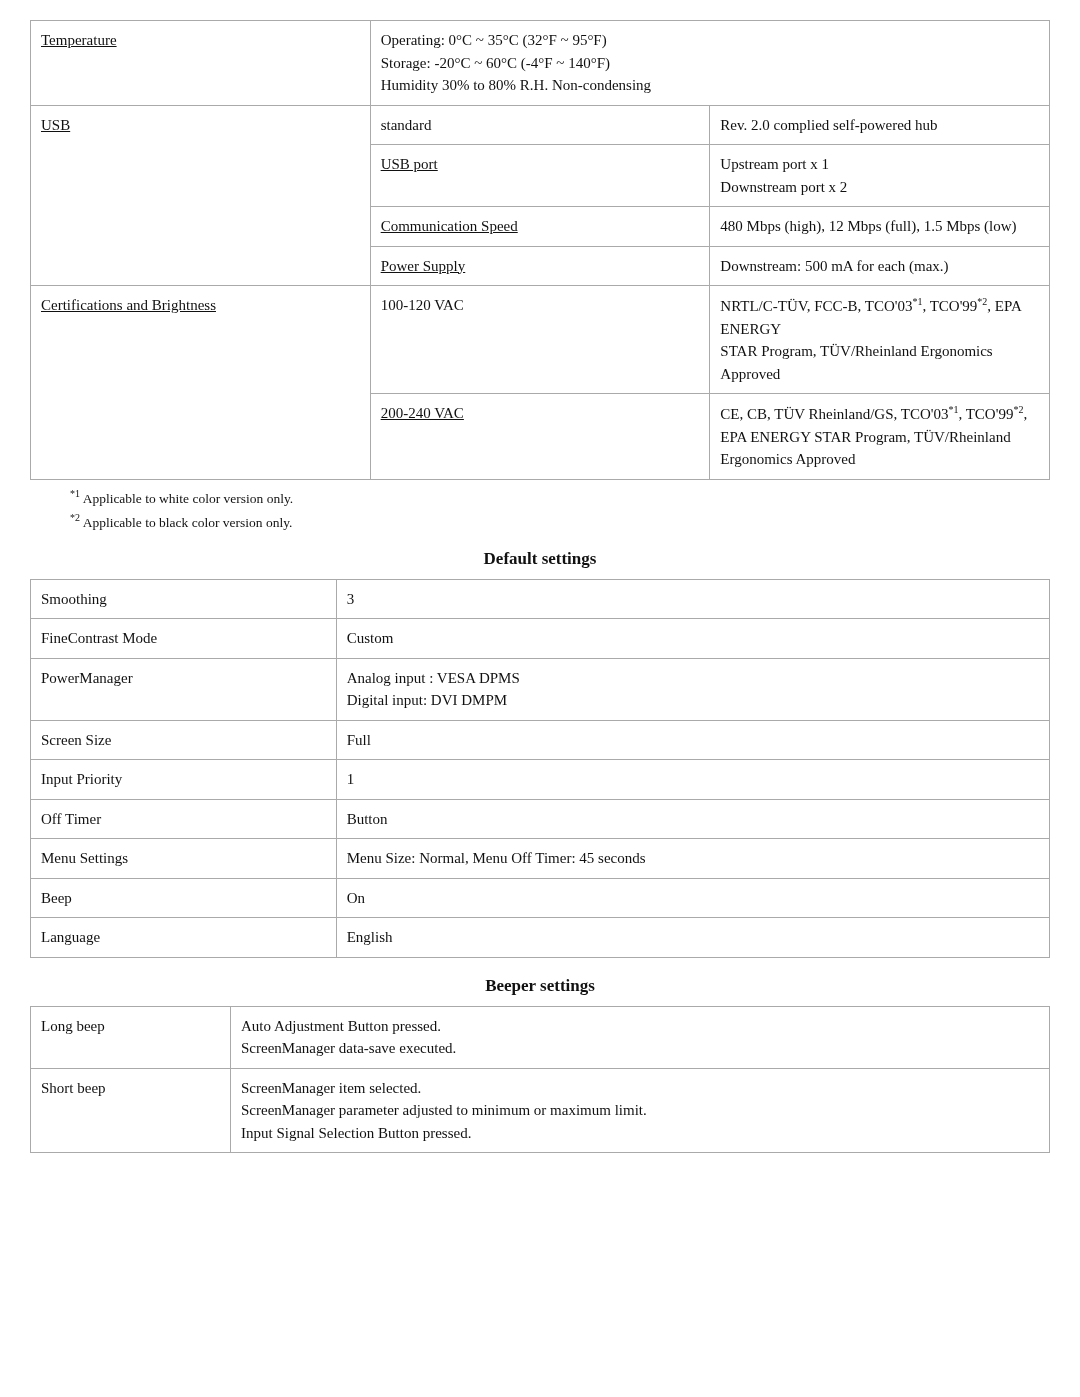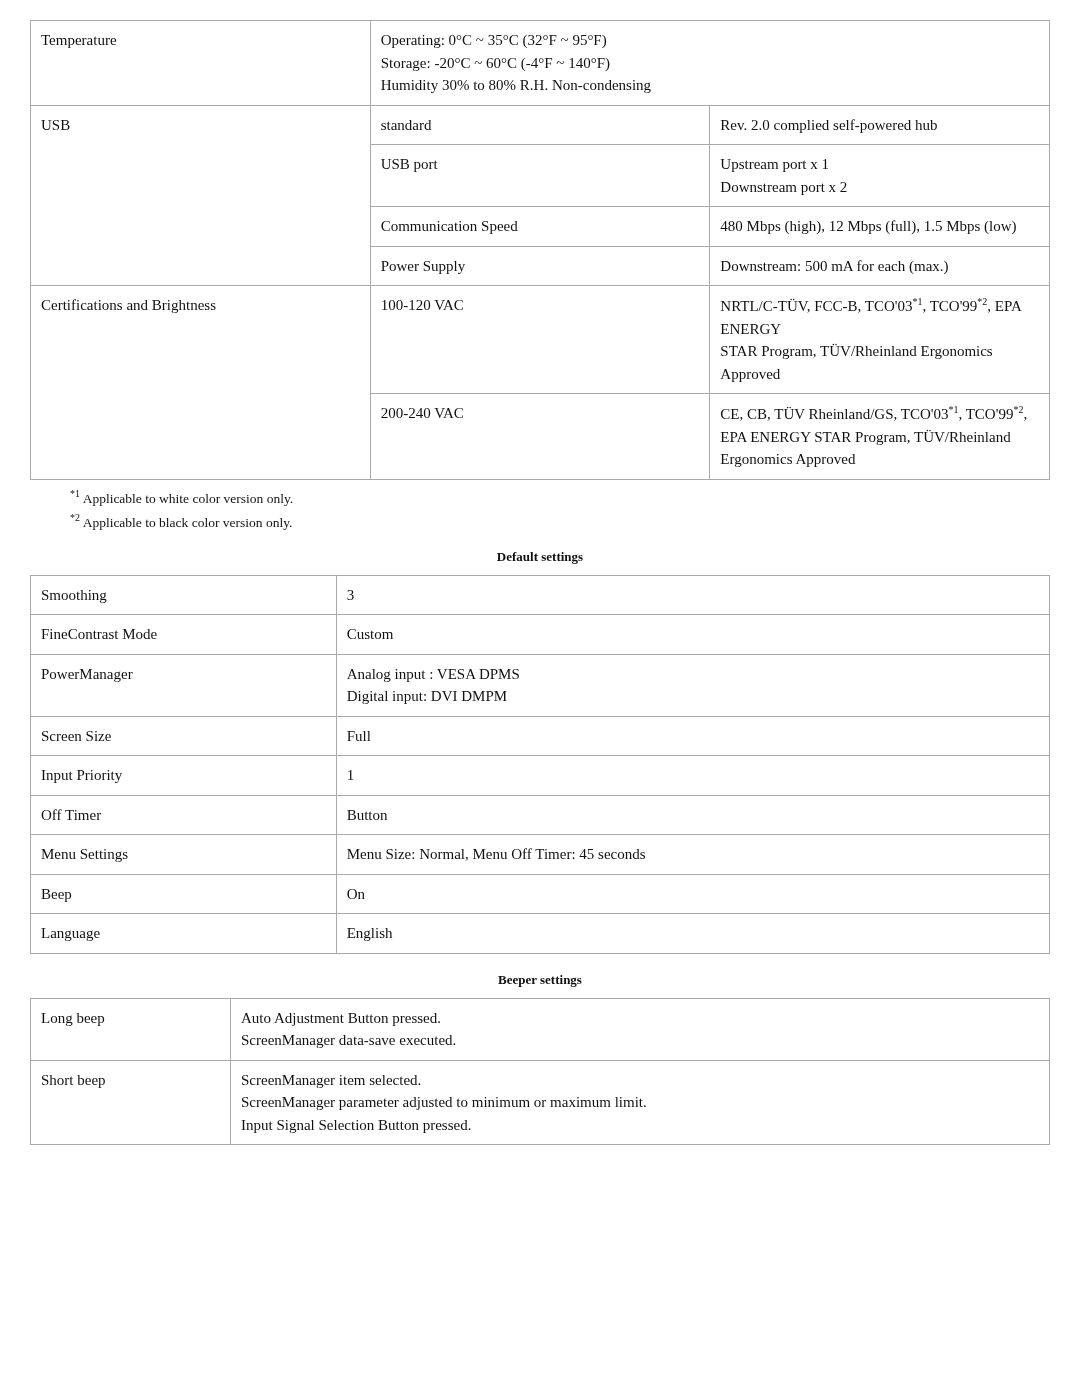--- a/index.html
+++ b/index.html
@@ -25,33 +25,34 @@
     }
     .note {
       font-size: 13.5px;
       margin: 6px 0 4px 40px;
     }
     sup {
       font-size: 10px;
     }
     .section-title {
       font-weight: bold;
-      font-size: 13px;
+      font-size: 17px;
       text-align: center;
       margin: 18px 0 10px 0;
     }
     .default-table td:first-child {
       width: 180px;
       font-weight: normal;
     }
     .default-table td:nth-child(2) {
       width: 420px;
     }
     .specs-table td:first-child {
       width: 200px;
+      text-decoration: underline;
     }
     .specs-table td:nth-child(2) {
       width: 200px;
     }
     .beeper-table td:first-child {
       width: 200px;
     }
   </style>
 </head>
 <body>

